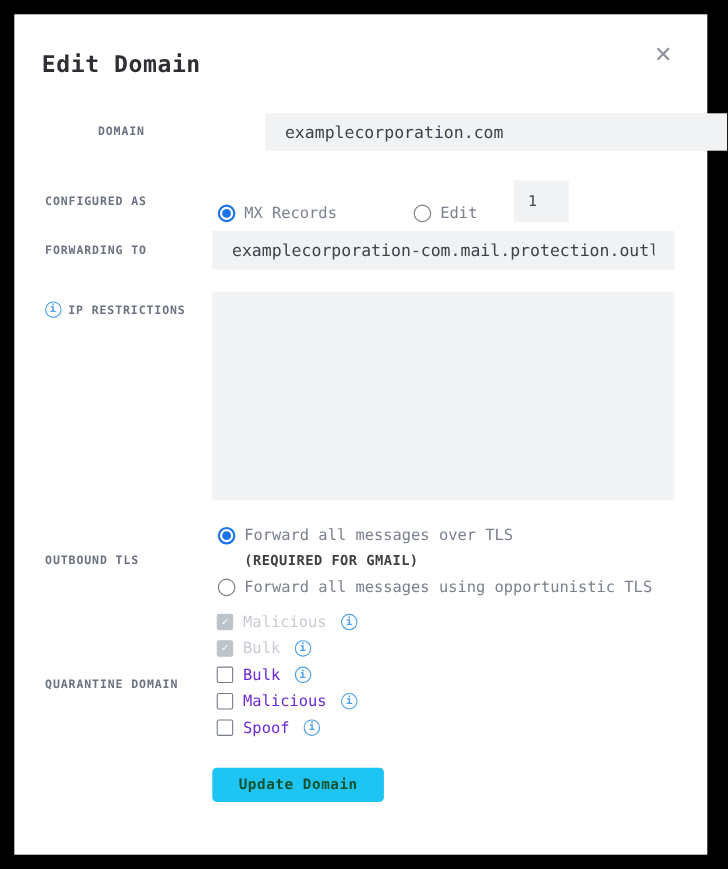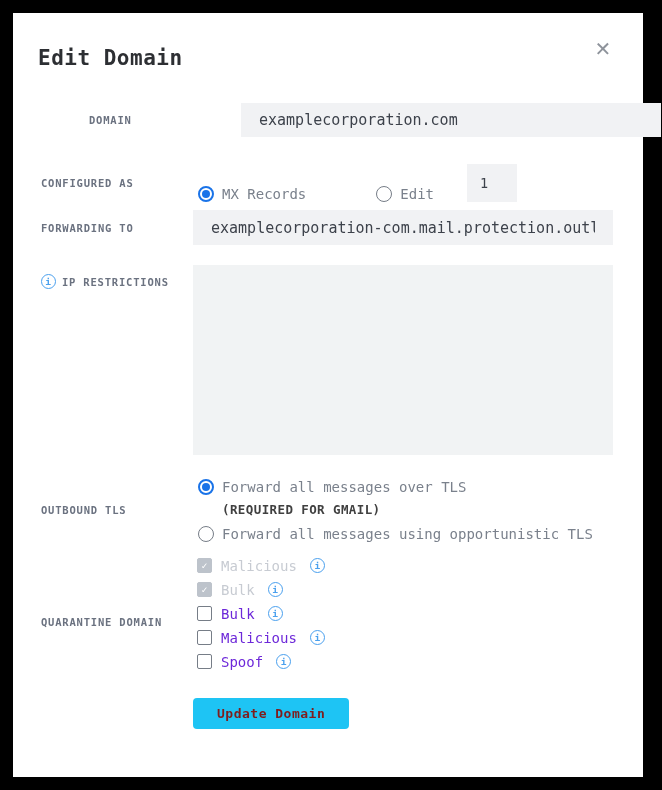--- a/index.html
+++ b/index.html
@@ -114,21 +114,21 @@
     border: 1.5px solid #4aa0ee; color: #4aa0ee;
     font-size: 9.5px; font-weight: 700; font-style: normal;
     display: inline-flex; align-items: center; justify-content: center;
     flex: 0 0 15px; margin-left: 4px; cursor: pointer;
     line-height: 1;
   }
   .row-label .info-icon { margin-left: 0; margin-right: 1px; }
 
   .update-btn {
     height: 31px; padding: 0 24px;
-    background: #1ec4f4; color: #7f1d1d;
+    background: #1ec4f4; color: #14532d;
     border: none; border-radius: 4px; cursor: pointer;
     font-family: inherit; font-size: 13px; font-weight: 700;
     letter-spacing: 0.5px;
   }
 </style>
 </head>
 <body>
 
 <div class="overlay">
   <div class="modal">

